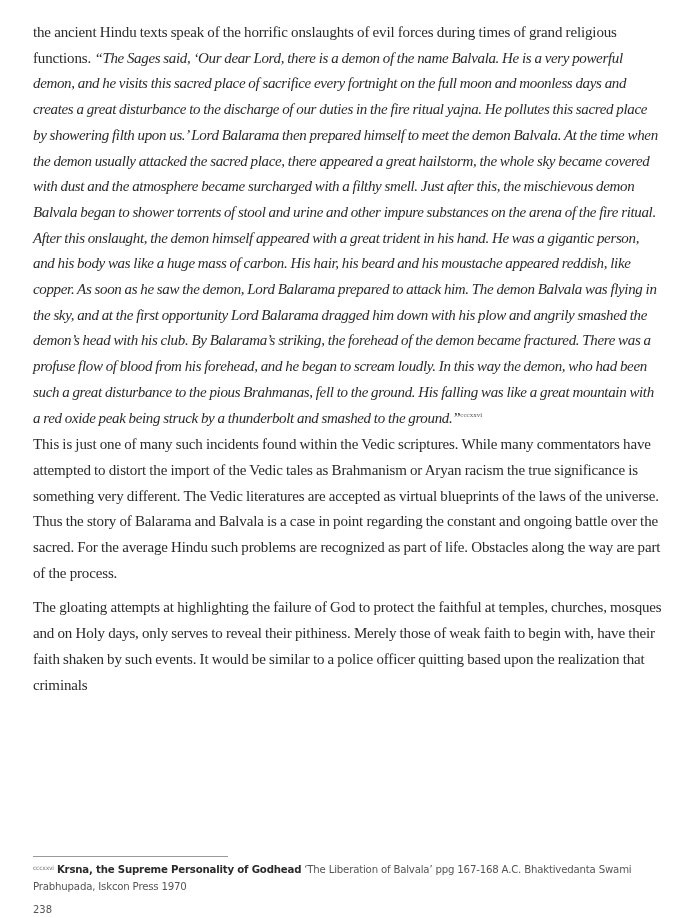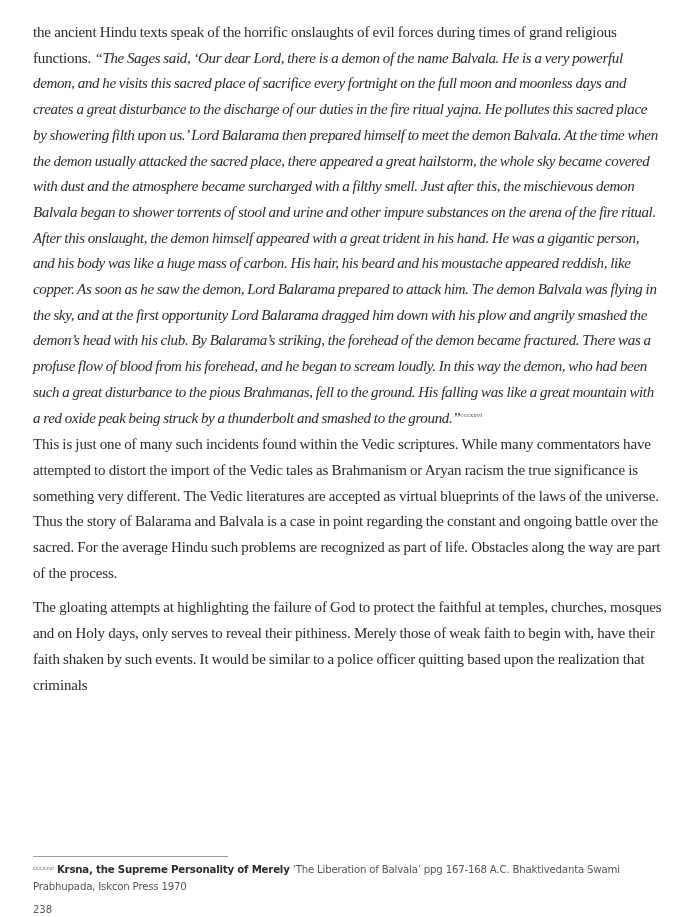--- a/index.html
+++ b/index.html
@@ -89,16 +89,16 @@
 
   <p class="para p2">This is just one of many such incidents found within the Vedic scriptures. While many commentators have attempted to distort the import of the Vedic tales as Brahmanism or Aryan racism the true significance is something very different. The Vedic literatures are accepted as virtual blueprints of the laws of the universe. Thus the story of Balarama and Balvala is a case in point regarding the constant and ongoing battle over the sacred. For the average Hindu such problems are recognized as part of life. Obstacles along the way are part of the process.</p>
 
   <p class="para p3">The gloating attempts at highlighting the failure of God to protect the faithful at temples, churches, mosques and on Holy days, only serves to reveal their pithiness. Merely those of weak faith to begin with, have their faith shaken by such events. It would be similar to a police officer quitting based upon the realization that criminals</p>
 </div>
 
 <div class="footnote-rule"></div>
 
 <div class="footnote">
   <sup>cccxxvi</sup>
-  <span class="book-title">Krsna, the Supreme Personality of Merely</span><span> ‘The Liberation of Balvala’ ppg 167-168 A.C. Bhaktivedanta Swami Prabhupada, Iskcon Press 1970</span>
+  <span class="book-title">Krsna, the Supreme Personality of Godhead</span><span> ‘The Liberation of Balvala’ ppg 167-168 A.C. Bhaktivedanta Swami Prabhupada, Iskcon Press 1970</span>
 </div>
 
 <div class="page-number">238</div>
 
 </body></html>

